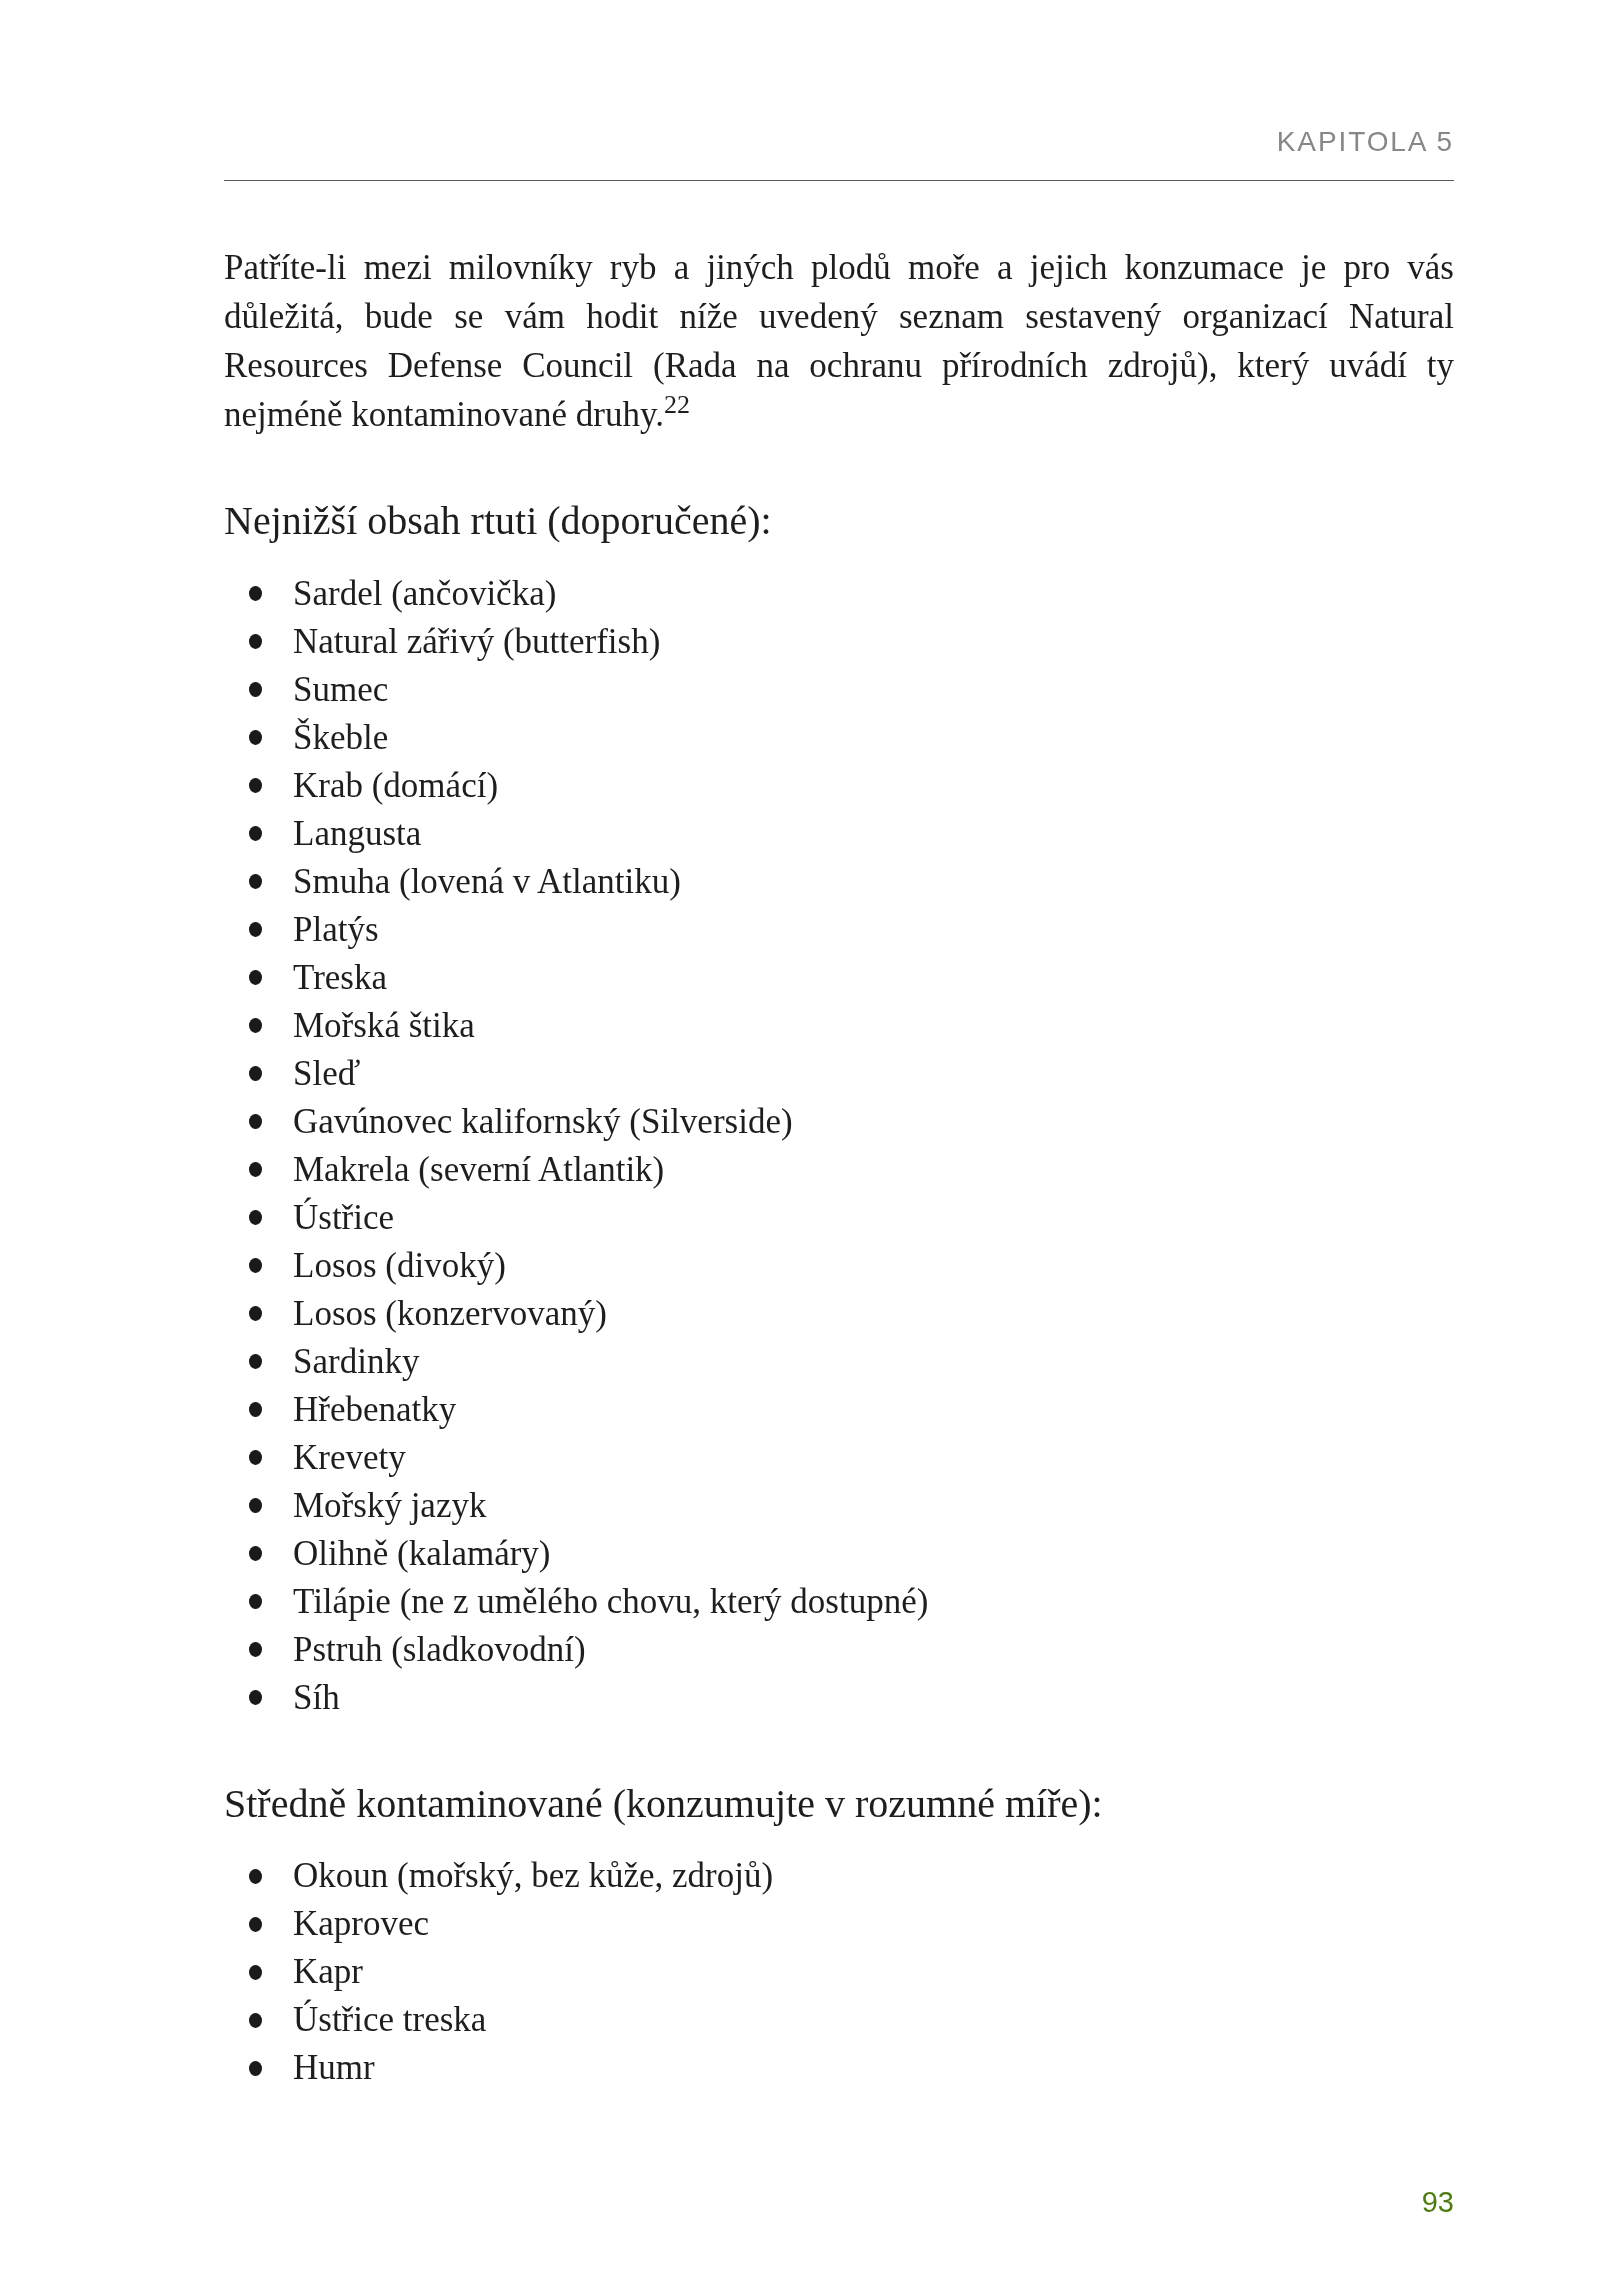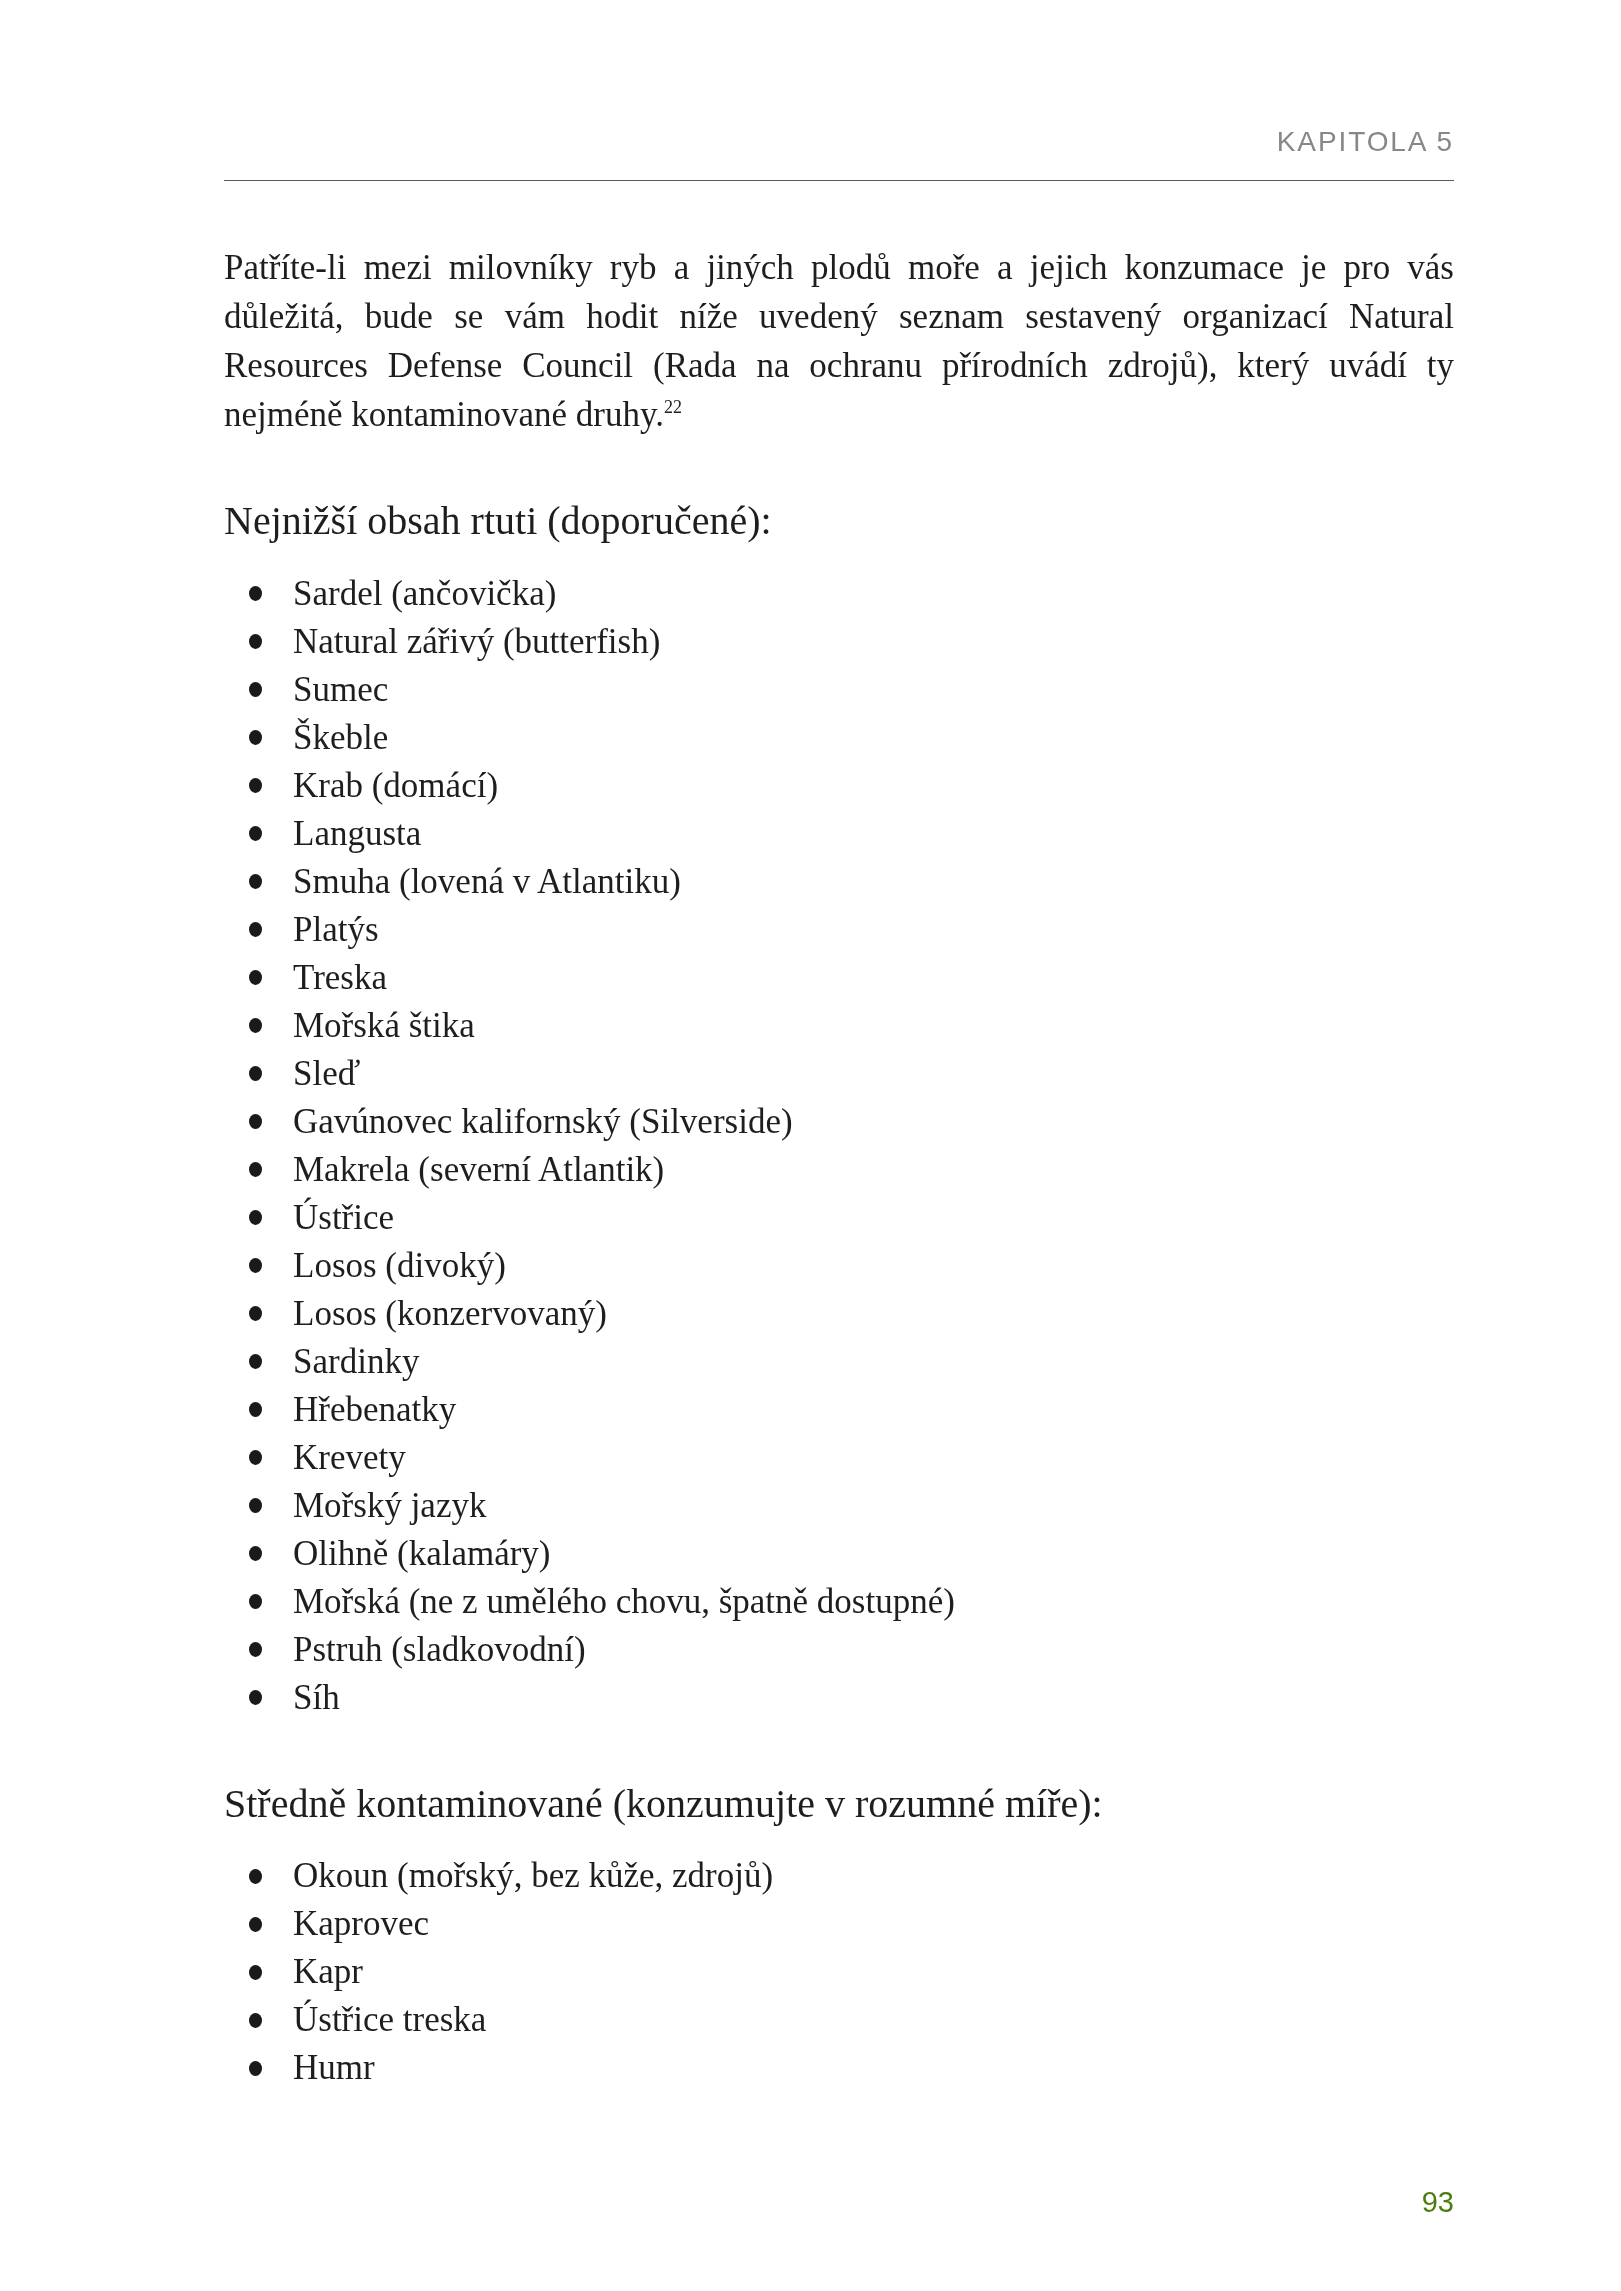--- a/index.html
+++ b/index.html
@@ -37,21 +37,21 @@
     height: 0;
   }
   .body-par {
     margin: 62px 0 0 0;
     font-size: 35px;
     line-height: 49px;
     text-align: justify;
     text-justify: inter-word;
   }
   .body-par sup {
-    font-size: 18px;
+    font-size: 26px;
     line-height: 0;
     vertical-align: baseline;
     position: relative;
     top: -13.2px;
   }
   .list-heading {
     margin: 57px 0 0 0;
     font-size: 40px;
     line-height: 49px;
   }
@@ -116,21 +116,21 @@
       <li><span class="bullet"></span><span>Gavúnovec kalifornský (Silverside)</span></li>
       <li><span class="bullet"></span><span>Makrela (severní Atlantik)</span></li>
       <li><span class="bullet"></span><span>Ústřice</span></li>
       <li><span class="bullet"></span><span>Losos (divoký)</span></li>
       <li><span class="bullet"></span><span>Losos (konzervovaný)</span></li>
       <li><span class="bullet"></span><span>Sardinky</span></li>
       <li><span class="bullet"></span><span>Hřebenatky</span></li>
       <li><span class="bullet"></span><span>Krevety</span></li>
       <li><span class="bullet"></span><span>Mořský jazyk</span></li>
       <li><span class="bullet"></span><span>Olihně (kalamáry)</span></li>
-      <li><span class="bullet"></span><span>Mořská (ne z umělého chovu, špatně dostupné)</span></li>
+      <li><span class="bullet"></span><span>Tilápie (ne z umělého chovu, který dostupné)</span></li>
       <li><span class="bullet"></span><span>Pstruh (sladkovodní)</span></li>
       <li><span class="bullet"></span><span>Síh</span></li>
     </ul>
 
     <p class="list-heading">Středně kontaminované (konzumujte v rozumné míře):</p>
 
     <ul class="fish-list">
       <li><span class="bullet"></span><span>Okoun (mořský, bez kůže, zdrojů)</span></li>
       <li><span class="bullet"></span><span>Kaprovec</span></li>
       <li><span class="bullet"></span><span>Kapr</span></li>

